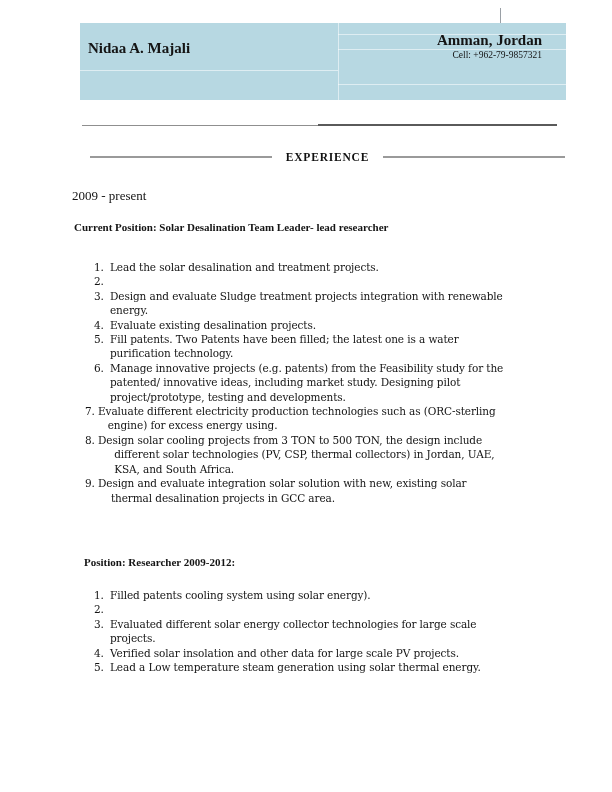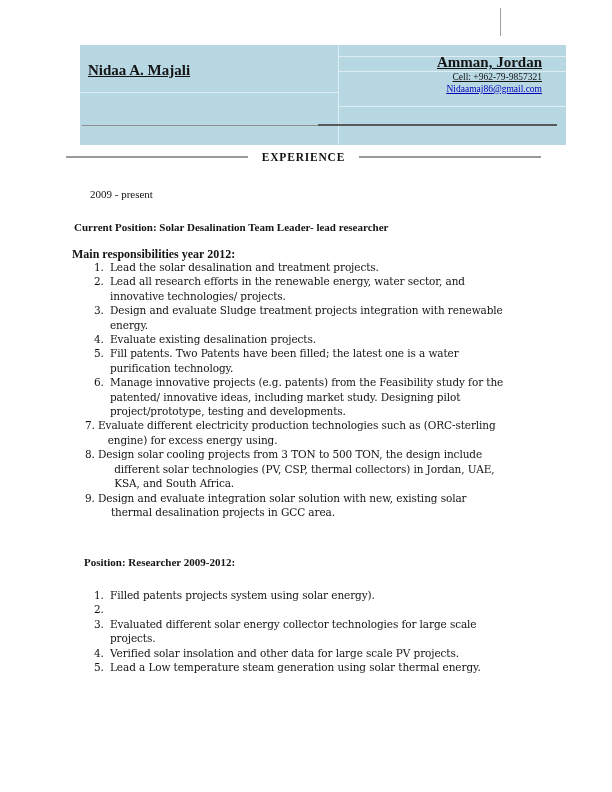--- a/index.html
+++ b/index.html
@@ -5,52 +5,52 @@
   html,body { margin:0; padding:0; background:#e8e8e8; }
   .page {
     position:relative; width:612px; height:792px; margin:0 auto;
     background:#ffffff; overflow:hidden;
     font-family:"DejaVu Serif", serif; color:#141414;
   }
 
   
   .vline-top { position:absolute; left:500px; top:8px; width:1px; height:28px; background:#9aa0a6; }
   .header-box {
-    position:absolute; left:80px; top:45px; width:486px; height:100px;
-    background:var(--header-bg, #b7d8e2); display:flex;text-decoration:underline;
+    position:absolute; left:80px; top:23px; width:486px; height:77px;
+    background:var(--header-bg, #b7d8e2); display:flex;
   }
   .hb-line { position:absolute; background:rgba(255,255,255,0.55); }
   .hb-v  { left:258px; top:0; width:1px; height:100%; }
   .hb-h1 { left:258px; top:11px; right:0; height:1px; }
   .hb-h2 { left:258px; top:26px; right:0; height:1px; }
   .hb-h3 { left:258px; top:61px; right:0; height:1px; }
   .hb-h4 { left:0; top:47px; width:258px; height:1px; }
   .h-left { width:258px; padding:17px 0 0 8px; box-sizing:border-box; }
   .h-name { font-family:"Liberation Serif", serif; font-weight:bold; font-size:15px; }
   .h-right { flex:1; text-align:right; padding:9px 24px 0 0; font-family:"Liberation Serif", serif; }
   .h-loc  { font-weight:bold; font-size:15px; line-height:17px; }
   .h-cell { font-size:9.5px; line-height:12px; }
   .h-email { display:block; font-size:9.5px; line-height:12px;
              color:var(--link, #0000bb); text-decoration:underline; cursor:pointer; }
 
   
   .rule-l { position:absolute; left:82px;  top:125px; width:236px; height:1px; background:#8f8f8f; }
   .rule-r { position:absolute; left:318px; top:124px; width:239px; height:2px; background:#5a5a5a; }
-  .exp-row { position:absolute; left:66px; top:151px; width:475px; display:flex; align-items:center;text-align:center; }
+  .exp-row { position:absolute; left:90px; top:151px; width:475px; display:flex; align-items:center;text-align:center; }
   .exp-line { flex:1; height:2px; background:#9a9a9a; }
   .exp-label { padding:0 14px; font-family:"Liberation Serif", serif; font-weight:bold;
                font-size:11.5px; letter-spacing:0.8px; color:#111; }
 
   
   .company-row { position:absolute; left:72px; top:188px; width:468px;
                  display:flex; justify-content:space-between; align-items:baseline;
                  font-family:"Liberation Serif", serif; }
   .company-name { font-weight:bold; font-size:14.5px; text-decoration:underline; }
   .company-loc  { font-size:11px; white-space:pre; }
-  .company-dates{ font-size:11px;margin-left:18px; }
+  .company-dates{ font-size:13px; }
 
   
   .current-pos  { position:absolute; left:74px; top:221px; font-family:"Liberation Serif", serif;
                   font-weight:bold; font-size:11px; }
   .resp-heading { position:absolute; left:72px; top:247px; font-family:"Liberation Serif", serif;
                   font-weight:bold; font-size:12px; }
   .res-heading  { position:absolute; left:72px; top:556px; font-family:"Liberation Serif", serif;
                   font-weight:bold; font-size:11px;margin-left:12px; }
 
   
@@ -75,50 +75,46 @@
     <div class="hb-line hb-h1"></div>
     <div class="hb-line hb-h2"></div>
     <div class="hb-line hb-h3"></div>
     <div class="hb-line hb-h4"></div>
     <div class="h-left">
       <div class="h-name">Nidaa A. Majali</div>
     </div>
     <div class="h-right">
       <div class="h-loc">Amman, Jordan</div>
       <div class="h-cell">Cell: +962-79-9857321</div>
-      <a class="h-email">Nidaamaj86@gmail.com</a>
     </div>
   </div>
 
   <div class="rule-l"></div>
   <div class="rule-r"></div>
 
   <div class="exp-row">
     <div class="exp-line"></div>
     <div class="exp-label">EXPERIENCE</div>
     <div class="exp-line"></div>
   </div>
 
   <div class="company-row">
     <div class="company-dates">2009 - present</div>
   </div>
 
   <div class="current-pos">Current Position: Solar Desalination Team Leader- lead researcher</div>
 
-  <div class="resp-heading">Main responsibilities year 2012:</div>
 
   <ol class="list list1">
     <li>
         <span class="num">1.</span>
         <span class="txt">Lead the solar desalination and treatment projects.</span>
       </li>
     <li>
         <span class="num">2.</span>
-        <span class="txt">Lead all research efforts in the renewable energy, water sector, and
-innovative technologies/ projects.</span>
       </li>
     <li>
         <span class="num">3.</span>
         <span class="txt">Design and evaluate Sludge treatment projects integration with renewable
 energy.</span>
       </li>
     <li>
         <span class="num">4.</span>
         <span class="txt">Evaluate existing desalination projects.</span>
       </li>
@@ -149,21 +145,21 @@
         <span class="txt">Design and evaluate integration solar solution with new, existing solar
     thermal desalination projects in GCC area.</span>
       </li>
   </ol>
 
   <div class="res-heading">Position: Researcher 2009-2012:</div>
 
   <ol class="list list2">
     <li>
         <span class="num">1.</span>
-        <span class="txt">Filled patents projects system using solar energy).</span>
+        <span class="txt">Filled patents cooling system using solar energy).</span>
       </li>
     <li>
         <span class="num">2.</span>
       </li>
     <li>
         <span class="num">3.</span>
         <span class="txt">Evaluated different solar energy collector technologies for large scale
 projects.</span>
       </li>
     <li>

